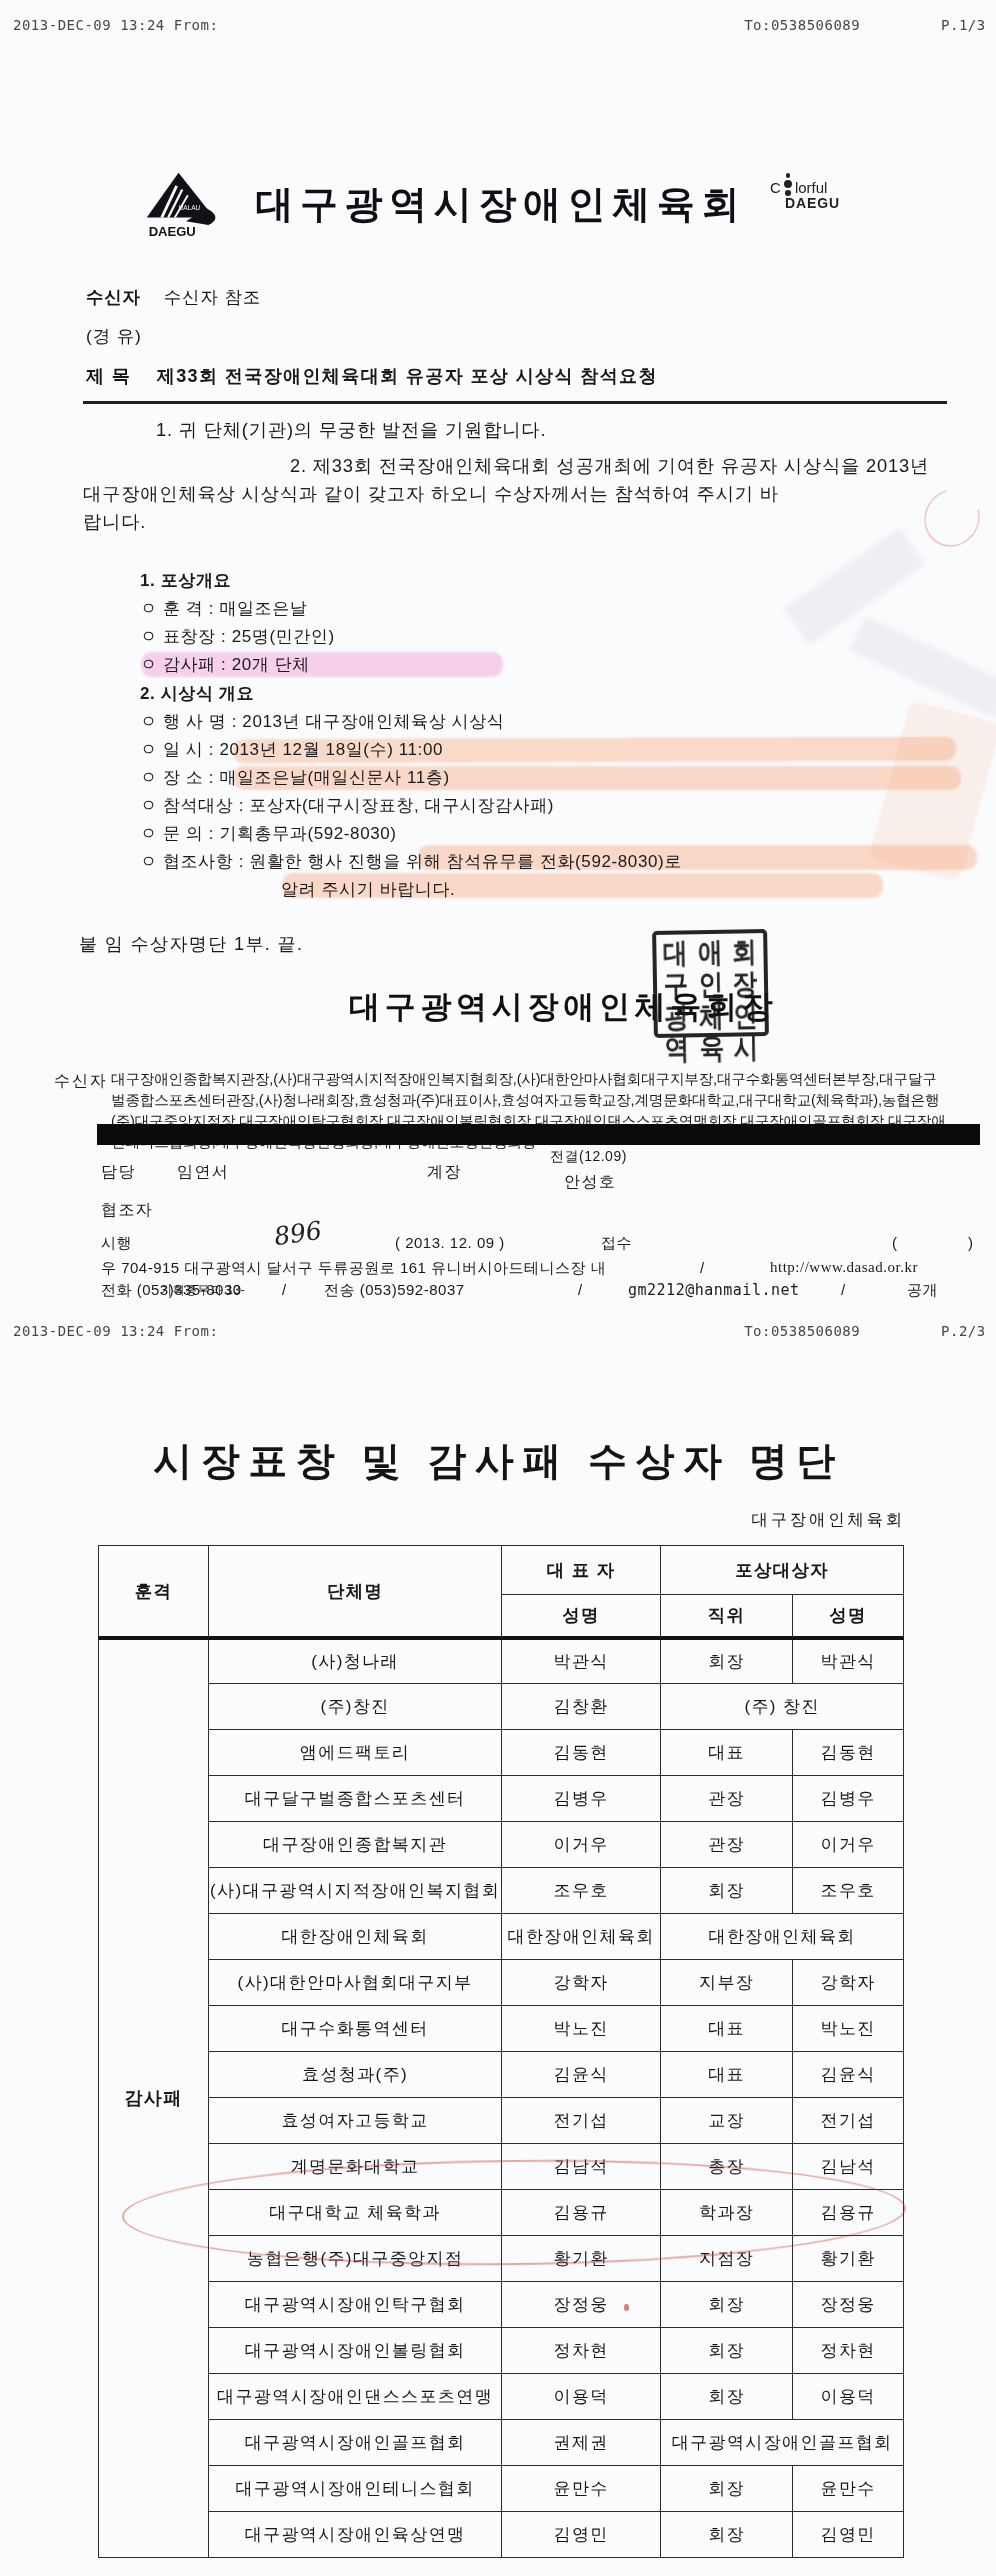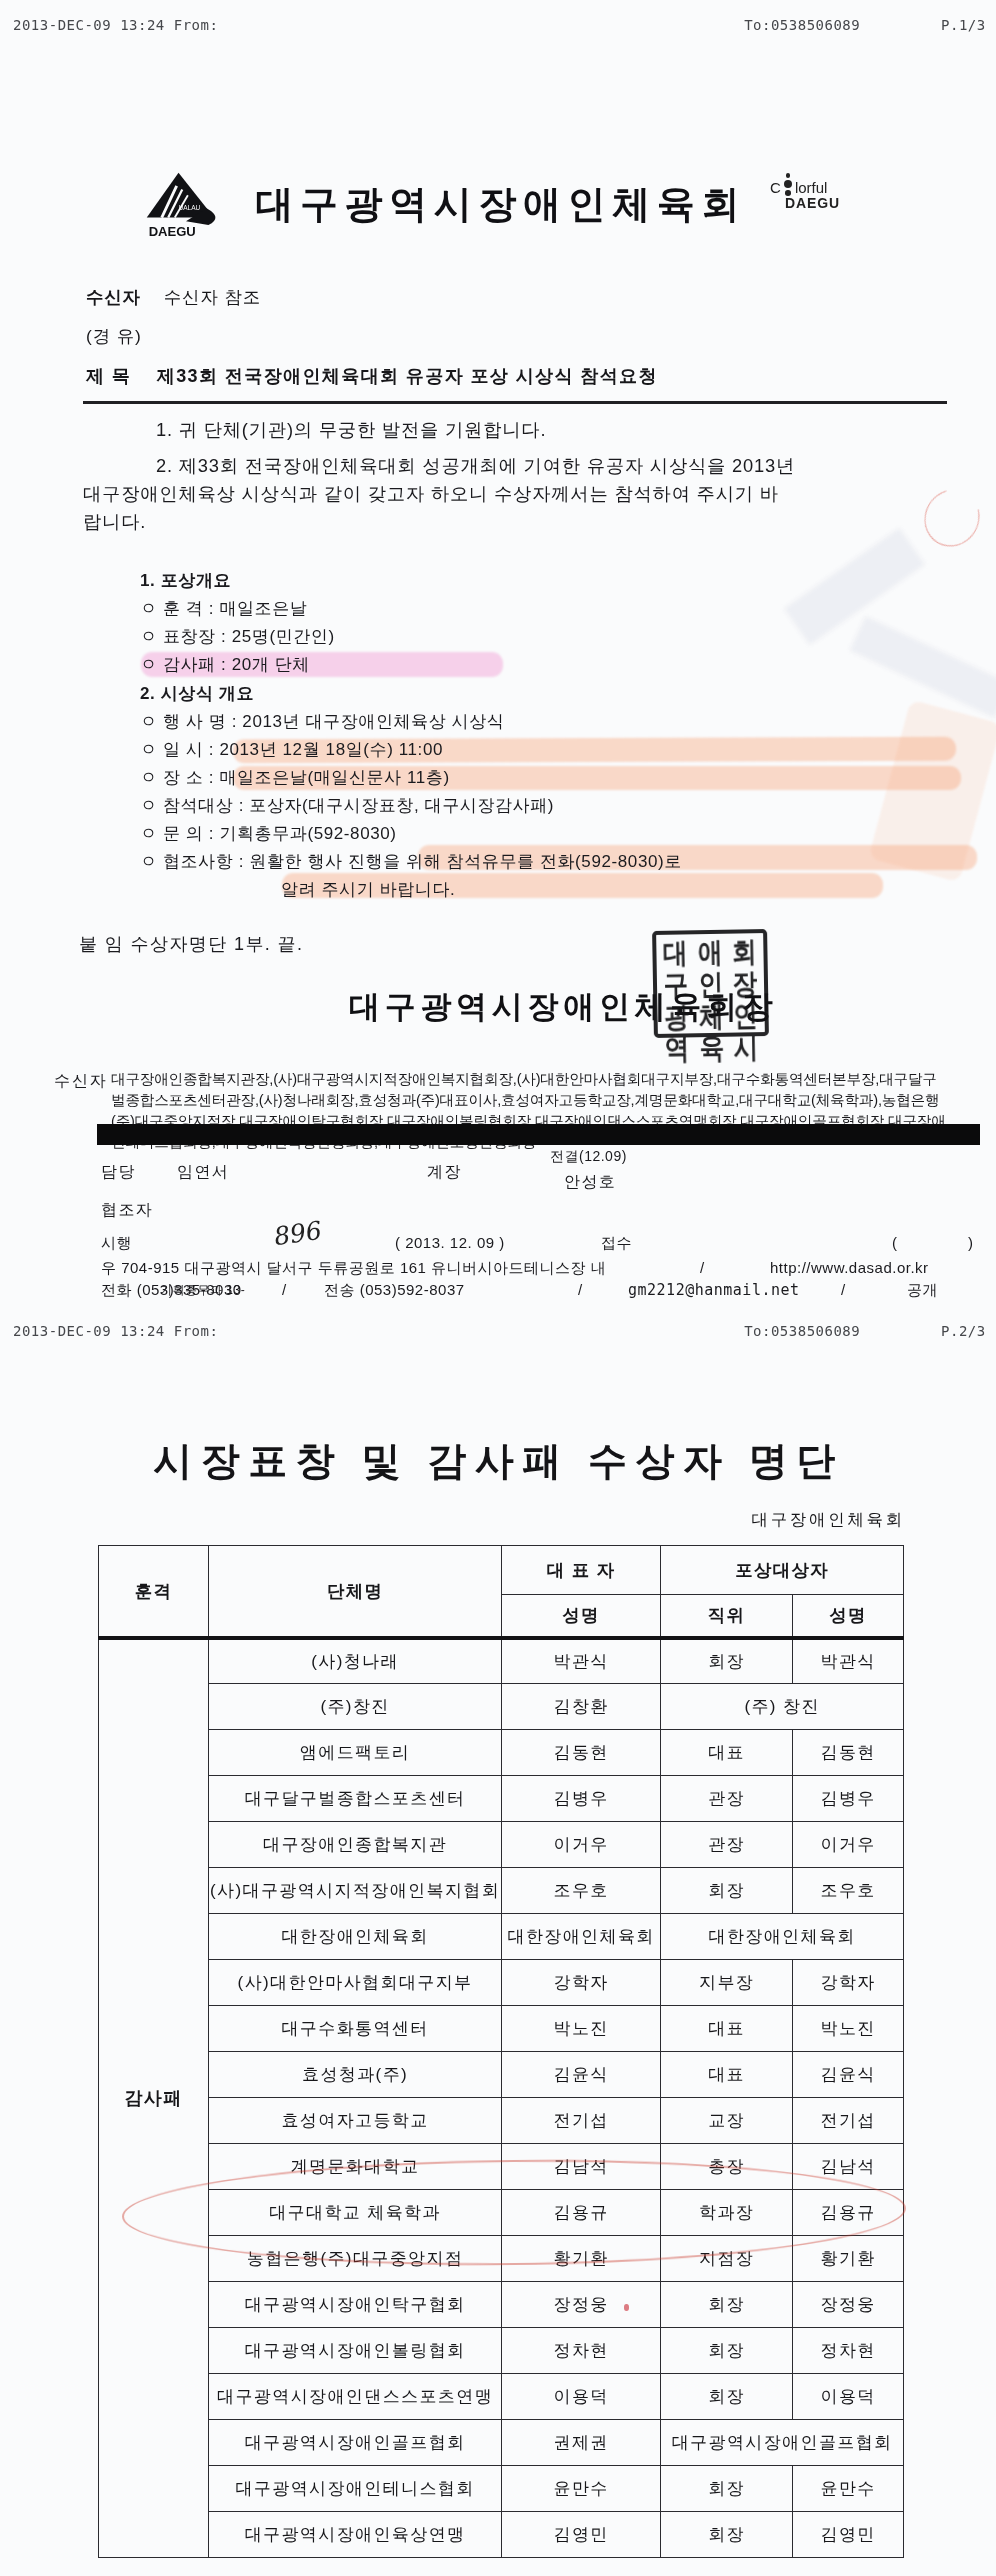--- a/index.html
+++ b/index.html
@@ -22,21 +22,21 @@
   .colorful .daegu{font-weight:700;font-size:14px;letter-spacing:0.9px;margin-left:15px;}
   
   .hrow{position:absolute;left:86px;font-size:17.4px;letter-spacing:0.9px;color:#17171a;}
   .hrow b{font-weight:700;}
   .subject{font-weight:700;font-size:18px;letter-spacing:1.4px;}
   .rule{position:absolute;left:83px;width:864px;height:0;border-top:3.8px solid #202024;}
   
   .letter-body{position:absolute;left:83px;top:413px;width:846px;font-size:18.3px;
                line-height:33px;letter-spacing:0.8px;color:#1a1a1e;}
   .letter-body .p1{margin-bottom:5.6px;text-indent:73px;}
-  .indent-first{text-indent:73px;}
+  .indent-first{text-indent:73px;text-align:right;}
   
   .award-info{position:absolute;left:140px;top:566px;width:733px;font-size:17px;
               letter-spacing:0.6px;color:#1a1a1e;}
   .sec-head{font-weight:600;line-height:29px;}
   .bullet-line{line-height:28px;}
   .indent{margin-left:141px;}
   
   .attach{position:absolute;left:79px;top:932px;font-size:18px;letter-spacing:1.4px;}
   .sig{position:absolute;left:349px;top:986px;font-size:31px;font-weight:700;letter-spacing:4.7px;color:#101013;}
   .seal{position:absolute;left:653px;top:930px;width:115px;height:107px;border:4.7px solid #151517;
@@ -193,21 +193,21 @@
 <span class="tiny-lab" style="left:101px;top:1234px;font-size:15px;">시행</span>
 <span class="tiny-lab" style="left:160px;top:1234px;font-size:12px;margin-top:48px;">기획총무과 13-</span>
 <span class="handwritten" style="left:274px;top:1219px;">896</span>
 <span class="tiny-lab" style="left:395px;top:1234px;font-size:15px;">(  2013. 12. 09  )</span>
 <span class="tiny-lab" style="left:601px;top:1234px;font-size:15px;">접수</span>
 <span class="tiny-lab" style="left:892px;top:1234px;font-size:15px;">(</span>
 <span class="tiny-lab" style="left:968px;top:1234px;font-size:15px;">)</span>
 
 <span class="tiny-lab" style="left:101px;top:1259px;font-size:15px;">우 704-915  대구광역시 달서구 두류공원로 161 유니버시아드테니스장 내</span>
 <span class="tiny-lab" style="left:700px;top:1259px;font-size:15px;">/</span>
-<span class="tiny-lab" style="left:770px;top:1259px;font-size:15px;font-family:Liberation Sans, sans-serif;">http://www.dasad.or.kr</span>
+<span class="tiny-lab" style="left:770px;top:1259px;font-size:15px;font-family:Liberation Serif, serif;">http://www.dasad.or.kr</span>
 
 <span class="tiny-lab" style="left:101px;top:1281px;font-size:15px;">전화 (053)335-8030</span>
 <span class="tiny-lab" style="left:282px;top:1281px;font-size:15px;">/</span>
 <span class="tiny-lab" style="left:324px;top:1281px;font-size:15px;">전송  (053)592-8037</span>
 <span class="tiny-lab" style="left:578px;top:1281px;font-size:15px;">/</span>
 <span class="tiny-lab" style="left:628px;top:1281px;font-size:15px;font-family:'DejaVu Sans Mono',monospace;">gm2212@hanmail.net</span>
 <span class="tiny-lab" style="left:841px;top:1281px;font-size:15px;">/</span>
 <span class="tiny-lab" style="left:907px;top:1281px;font-size:15px;">공개</span>
 
 <div class="fax" style="top:1323px;">

